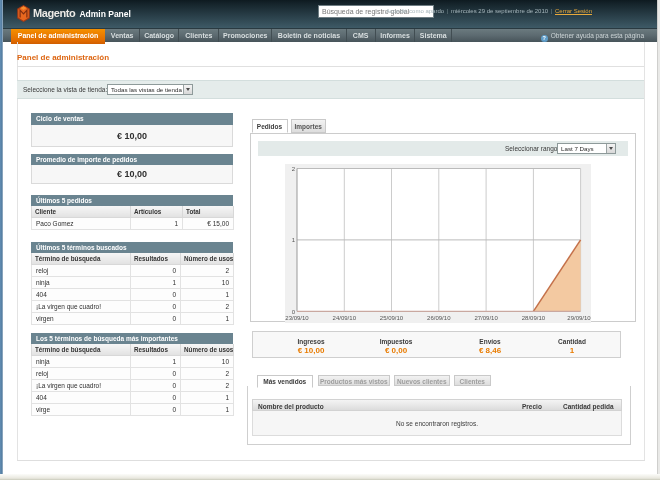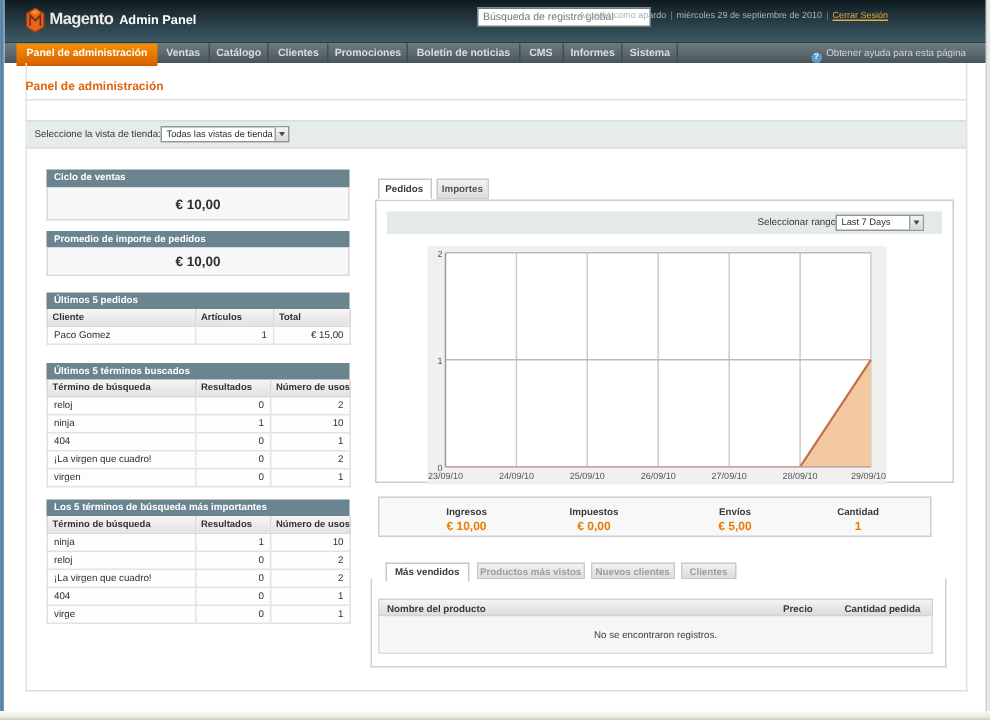--- a/index.html
+++ b/index.html
@@ -307,21 +307,21 @@
     </g>
   </svg>
 
   <div id="totals" class="abs"></div>
   <div class="tlabel" style="left:265px;">Ingresos</div>
   <div class="tlabel" style="left:350px;">Impuestos</div>
   <div class="tlabel" style="left:444px;">Envíos</div>
   <div class="tlabel" style="left:526px;">Cantidad</div>
   <div class="tvalue" style="left:265px;">€ 10,00</div>
   <div class="tvalue" style="left:350px;">€ 0,00</div>
-  <div class="tvalue" style="left:444px;">€ 5,00</div>
+  <div class="tvalue" style="left:444px;">€ 8,46</div>
   <div class="tvalue" style="left:526px;">1</div>
 
   <div class="tab on" style="left:256.5px; top:374.5px; width:56.5px; height:13px; line-height:11px;">Más vendidos</div>
   <div class="tab off" style="left:317.5px; top:374.5px; width:72.5px; height:11px; line-height:11px;">Productos más vistos</div>
   <div class="tab off" style="left:394px; top:374.5px; width:55.5px; height:11px; line-height:11px;">Nuevos clientes</div>
   <div class="tab off" style="left:454px; top:374.5px; width:36.5px; height:11px; line-height:11px;">Clientes</div>
 
   <div id="panel2" class="abs"></div>
   <div id="gridhead" class="abs">
     <span class="abs" style="left:5px; top:2.5px;">Nombre del producto</span>

